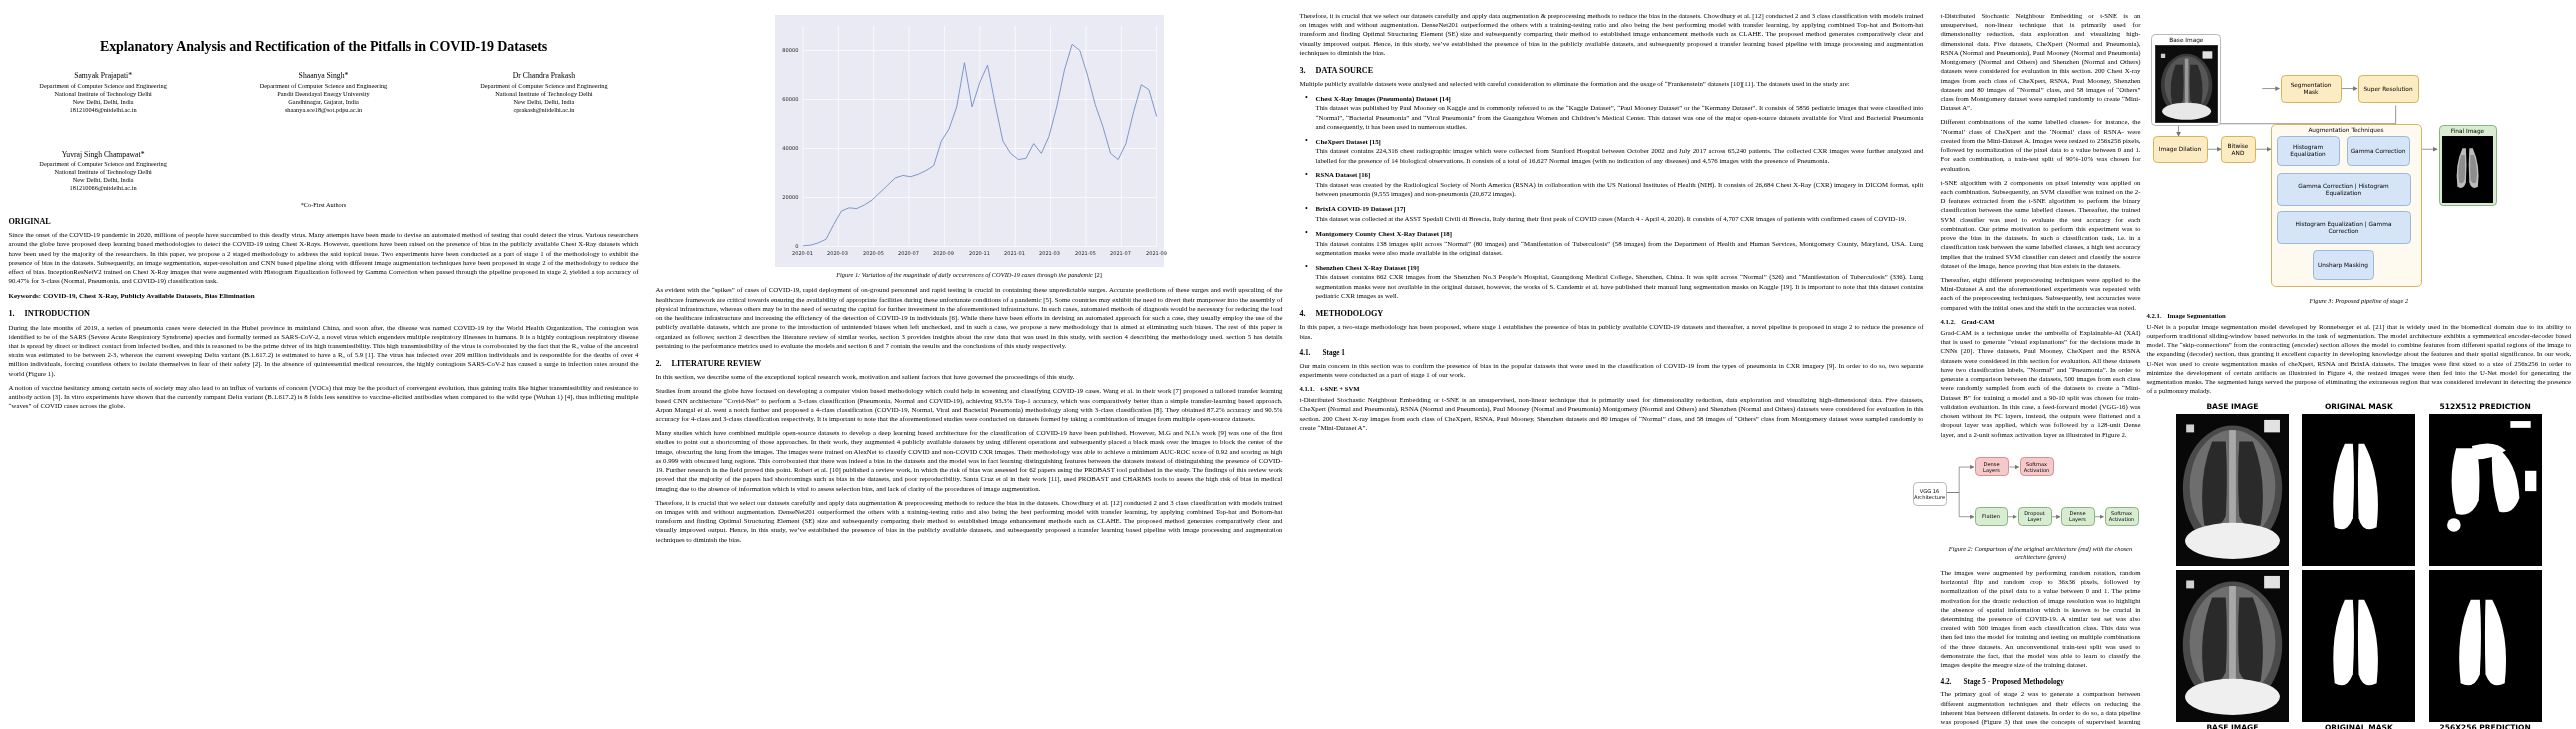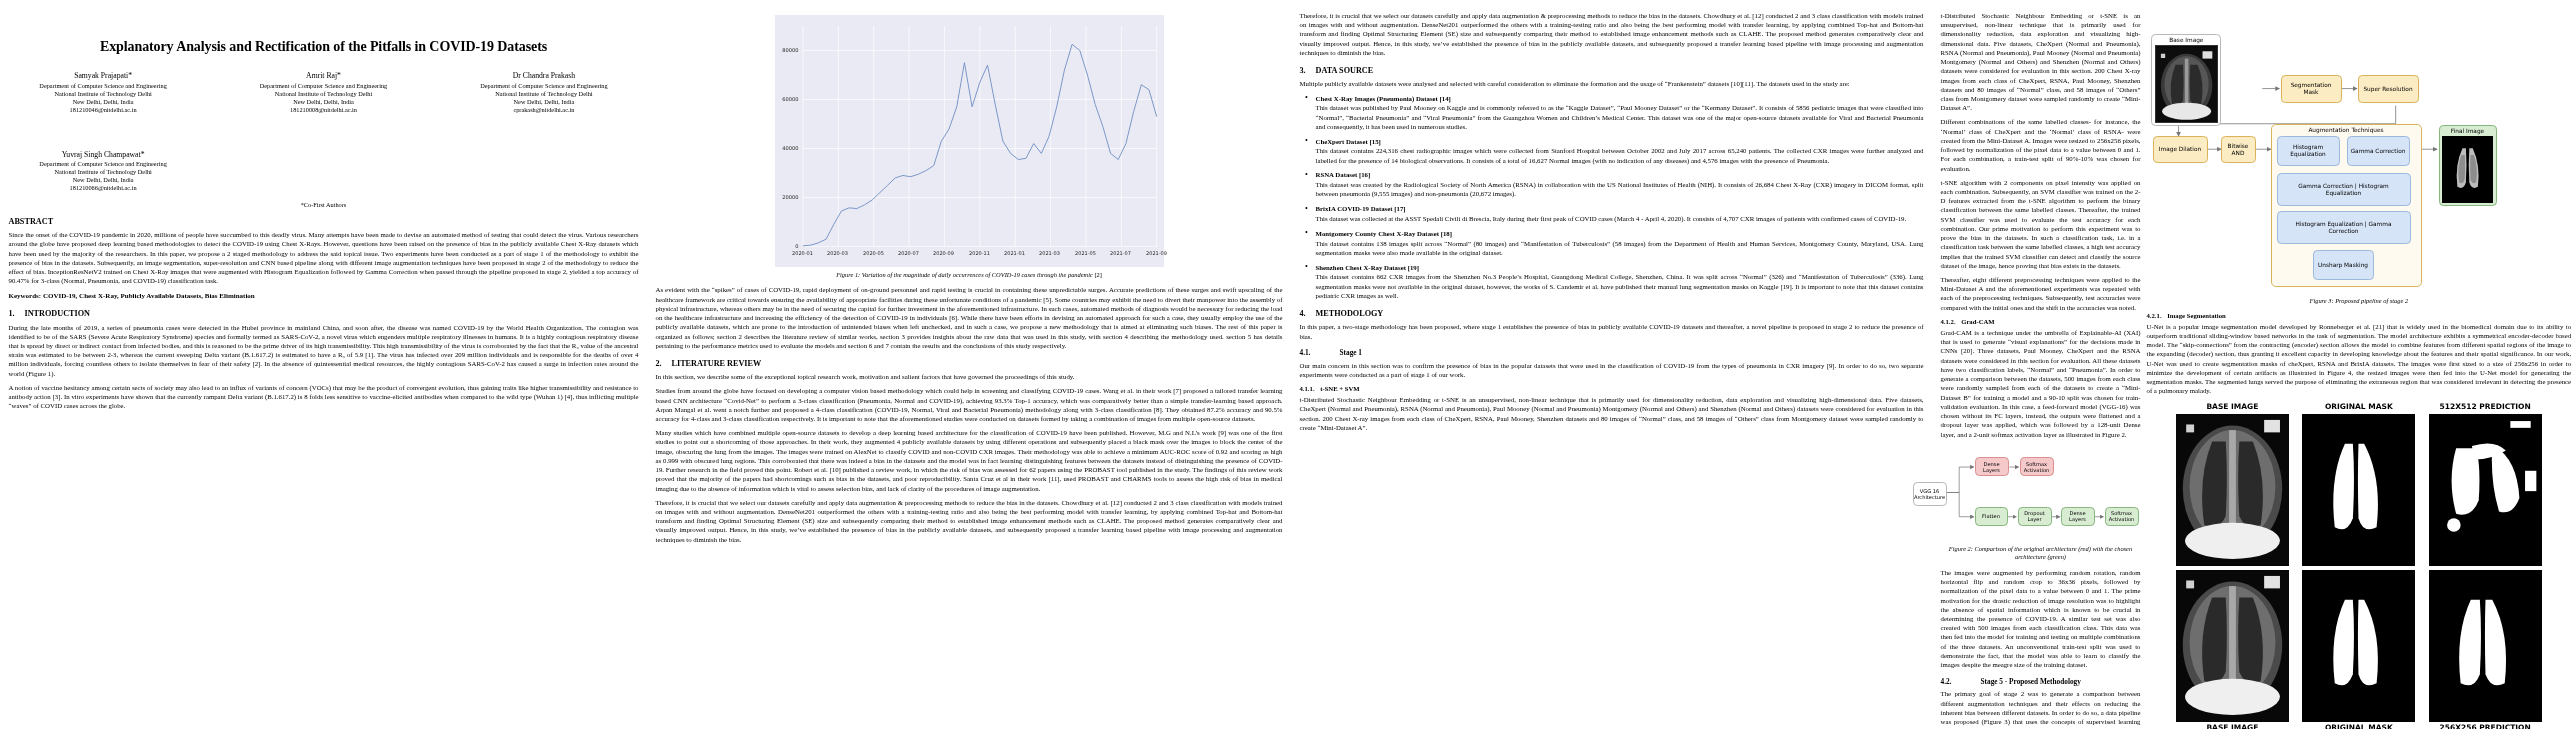--- a/index.html
+++ b/index.html
@@ -66,21 +66,21 @@
     font-weight: bold;
     font-size: 8.2px;
     margin: 9px 0 4.3px 0;
   }
   h2.sec .num { display: inline-block; width: 16px; }
   h3.subsec {
     font-weight: bold;
     font-size: 7.3px;
     margin: 7.3px 0 3.6px 0;
   }
-  h3.subsec .num { display: inline-block; width: 40px; }
+  h3.subsec .num { display: inline-block; width: 23px; }
   h4.subsubsec {
     font-weight: bold;
     font-size: 6.7px;
     margin: 6px 0 3px 0;
   }
   h4.subsubsec .num { display: inline-block; width: 20.7px; }
   p.body {
     font-size: 6.8px;
     line-height: 1.36;
     text-align: justify;
@@ -224,45 +224,45 @@
 
     <div class="authors-grid">
       <div class="author">
         <span class="ln nm">Samyak Prajapati*</span>
         <span class="ln">Department of Computer Science and Engineering</span>
         <span class="ln">National Institute of Technology Delhi</span>
         <span class="ln">New Delhi, Delhi, India</span>
         <span class="ln">181210046@nitdelhi.ac.in</span>
       </div>
       <div class="author">
-        <span class="ln nm">Amrit Raj*</span>
+        <span class="ln nm">Shaanya Singh*</span>
         <span class="ln">Department of Computer Science and Engineering</span>
-        <span class="ln">National Institute of Technology Delhi</span>
-        <span class="ln">New Delhi, Delhi, India</span>
-        <span class="ln">181210008@nitdelhi.ac.in</span>
+        <span class="ln">Pandit Deendayal Energy University</span>
+        <span class="ln">Gandhinagar, Gujarat, India</span>
+        <span class="ln">shaanya.sce18@sot.pdpu.ac.in</span>
       </div>
       <div class="author">
         <span class="ln nm">Dr Chandra Prakash</span>
         <span class="ln">Department of Computer Science and Engineering</span>
         <span class="ln">National Institute of Technology Delhi</span>
         <span class="ln">New Delhi, Delhi, India</span>
         <span class="ln">cprakash@nitdelhi.ac.in</span>
       </div>
       <div class="author">
         <span class="ln nm">Yuvraj Singh Champawat*</span>
         <span class="ln">Department of Computer Science and Engineering</span>
         <span class="ln">National Institute of Technology Delhi</span>
         <span class="ln">New Delhi, Delhi, India</span>
         <span class="ln">181210066@nitdelhi.ac.in</span>
       </div>
     </div>
 
     <div class="cofirst">*Co-First Authors</div>
 
-    <h2 class="sec">ABSTRACT</h2>
+    <h2 class="sec">ORIGINAL</h2>
     <p class="body">Since the onset of the COVID-19 pandemic in 2020, millions of people have succumbed to this deadly virus. Many attempts have been made to devise an automated method of testing that could detect the virus. Various researchers around the globe have proposed deep learning based methodologies to detect the COVID-19 using Chest X-Rays. However, questions have been raised on the presence of bias in the publicly available Chest X-Ray datasets which have been used by the majority of the researchers. In this paper, we propose a 2 staged methodology to address the said topical issue. Two experiments have been conducted as a part of stage 1 of the methodology to exhibit the presence of bias in the datasets. Subsequently, an image segmentation, super-resolution and CNN based pipeline along with different image augmentation techniques have been proposed in stage 2 of the methodology to reduce the effect of bias. InceptionResNetV2 trained on Chest X-Ray images that were augmented with Histogram Equalization followed by Gamma Correction when passed through the pipeline proposed in stage 2, yielded a top accuracy of 90.47% for 3-class (Normal, Pneumonia, and COVID-19) classification task.</p>
 
     <p class="kw">Keywords: COVID-19, Chest X-Ray, Publicly Available Datasets, Bias Elimination</p>
 
     <h2 class="sec">
       <span class="num">1.</span><span>INTRODUCTION</span>
     </h2>
     <p class="body">During the late months of 2019, a series of pneumonia cases were detected in the Hubei province in mainland China, and soon after, the disease was named COVID-19 by the World Health Organization. The contagion was identified to be of the SARS (Severe Acute Respiratory Syndrome) species and formally termed as SARS-CoV-2, a novel virus which engenders multiple respiratory illnesses in humans. It is a highly contagious respiratory disease that is spread by direct or indirect contact from infected bodies, and this is reasoned to be the prime driver of its high transmissibility. This high transmissibility of the virus is corroborated by the fact that the R₀ value of the ancestral strain was estimated to be between 2-3, whereas the current sweeping Delta variant (B.1.617.2) is estimated to have a R₀ of 5.9 [1]. The virus has infected over 209 million individuals and is responsible for the deaths of over 4 million individuals, forcing countless others to isolate themselves in fear of their safety [2]. In the absence of quintessential medical resources, the highly contagious SARS-CoV-2 has caused a surge in infection rates around the world (Figure 1).</p>
     <p class="body">A notion of vaccine hesitancy among certain sects of society may also lead to an influx of variants of concern (VOCs) that may be the product of convergent evolution, thus gaining traits like higher transmissibility and resistance to antibody action [3]. In vitro experiments have shown that the currently rampant Delta variant (B.1.617.2) is 8 folds less sensitive to vaccine-elicited antibodies when compared to the wild type (Wuhan 1) [4], thus inflicting multiple “waves” of COVID cases across the globe.</p>
   </div>

